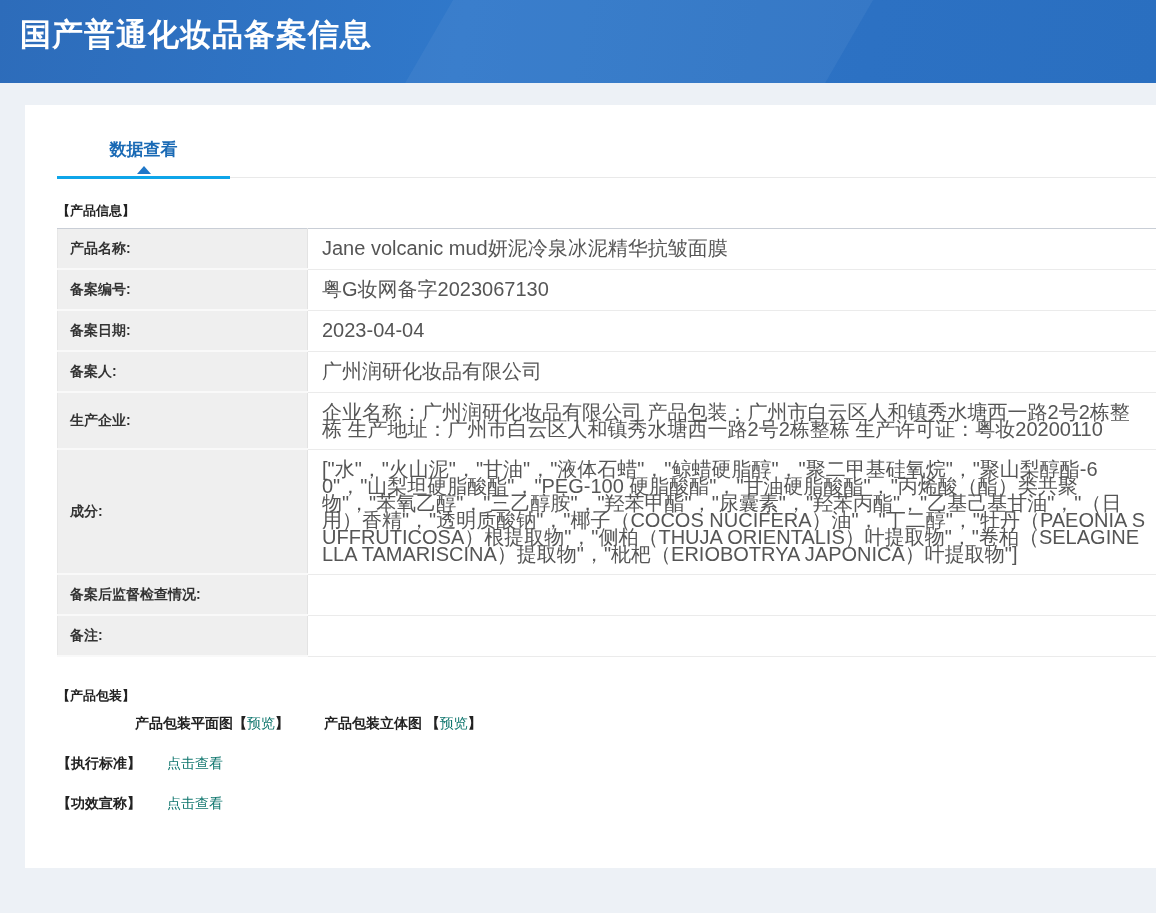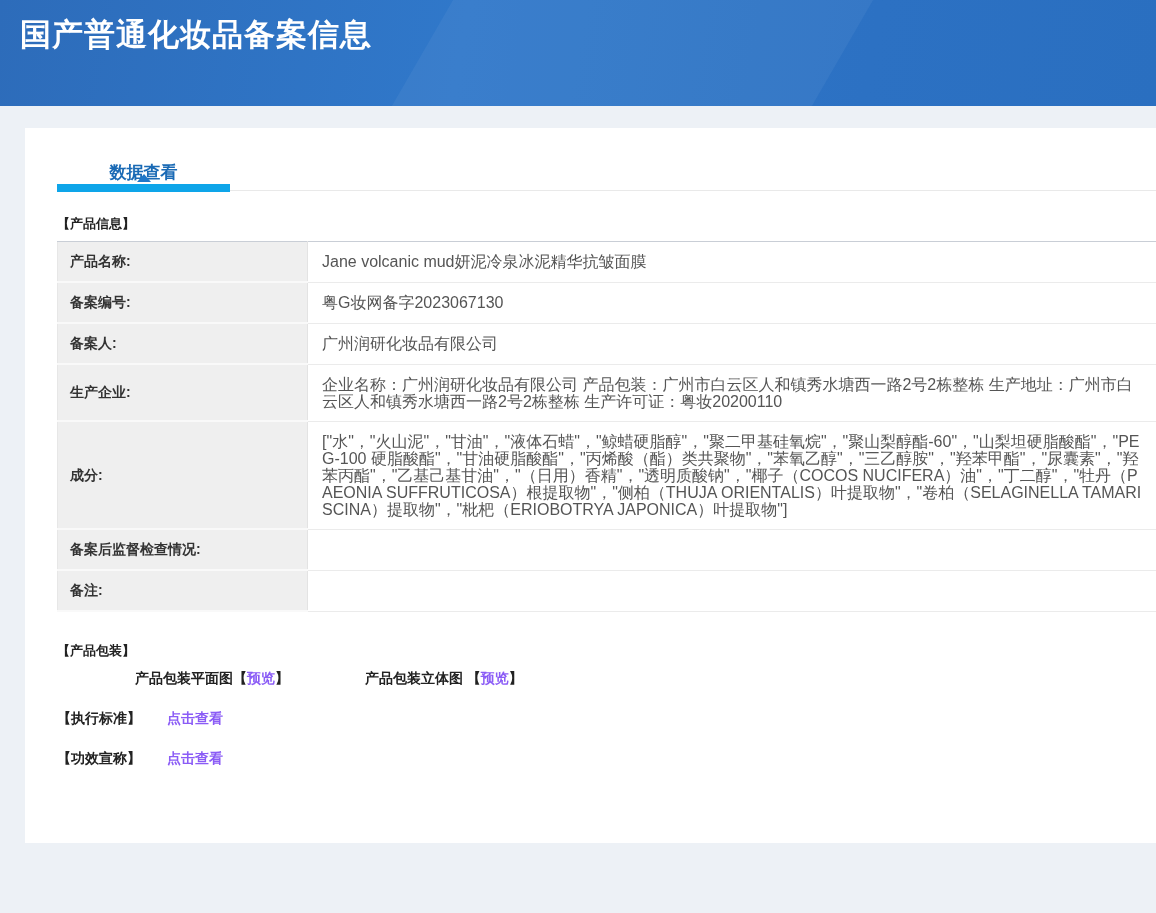--- a/index.html
+++ b/index.html
@@ -5,21 +5,21 @@
   * { margin:0; padding:0; box-sizing:border-box; }
   html,body { width:1156px; min-height:913px; }
   body {
     font-family:"Liberation Sans","DejaVu Sans",sans-serif;
     background:#edf1f6;
     color:#333;
     display:flex; flex-direction:column;
   }
   
   .page-header {
-    height:106px;
+    height:83px;
     background:linear-gradient(100deg,#2d6cba 0%,#3078ca 40%,#2c71c3 75%,#2a6fc0 100%);
     padding:14px 0 0 20px;
     position:relative;
     overflow:hidden;
   }
   .page-header::after {
     content:""; position:absolute; top:-40px; left:430px; width:420px; height:160px;
     background:rgba(255,255,255,0.05); transform:skewX(-30deg);
   }
   .page-title {
@@ -34,21 +34,22 @@
   
   .tabbar {
     padding-top:33px;
     border-bottom:1px solid #e9e9e9;
     position:relative;
     margin-right:0;
   }
   .tab-active {
     display:inline-block; width:173px; text-align:center;
     color:#1a6ab5; font-size:17px; font-weight:bold;
-    border-bottom:8px solid #0ea5e9;
+    padding-bottom:15px;
+    border-bottom:3px solid #0ea5e9;
     margin-bottom:-2px;
     position:relative;
     cursor:pointer;
   }
   .tab-active::after {
     content:""; position:absolute; left:50%; margin-left:-7px; bottom:2px;
     width:0; height:0;
     border-left:7px solid transparent; border-right:7px solid transparent;
     border-bottom:8px solid #2077c8;
   }
@@ -69,32 +70,32 @@
     background:#efefef;
     text-align:left;
     font-size:14px; font-weight:bold; color:#333;
     padding:11px 24px 11px 12px;
     border-bottom:2px solid #f9f9f9;
     border-right:1px solid #e3e3e3;
     vertical-align:middle;
     line-height:17px;
   }
   table.info-table td {
-    font-size:16px; color:#555;
+    font-size:20px; color:#555;
     padding:11px 10px 11px 14px;
     border-bottom:1px solid #ebebeb;
     vertical-align:middle;
     line-height:17px;
     word-break:break-all;
   }
   
   .pack-row { margin:10px 0 0 78px; font-size:14px; color:#222; }
   .pack-item { display:inline-block; font-weight:bold; }
-  .pack-item + .pack-item { margin-left:72px; }
-  .link { color:#8b5cf6; text-decoration:none; cursor:pointer; font-weight:bold; }
+  .pack-item + .pack-item { margin-left:31px; }
+  .link { color:#0f766e; text-decoration:none; cursor:pointer; font-weight:normal; }
   .std-row { margin-top:22px; font-size:14px; }
   .std-label { font-weight:bold; color:#222; display:inline-block; }
   .std-row .link { margin-left:22px; }
 </style>
 </head>
 <body>
 
 <header class="page-header">
   <h1 class="page-title">国产普通化妆品备案信息</h1>
 </header>
@@ -110,20 +111,24 @@
 
     <table class="info-table">
       <tbody>
         <tr>
           <th>产品名称:</th>
           <td>Jane volcanic mud妍泥冷泉冰泥精华抗皱面膜</td>
         </tr>
         <tr>
           <th>备案编号:</th>
           <td>粤G妆网备字2023067130</td>
+        </tr>
+        <tr>
+          <th>备案日期:</th>
+          <td>2023-04-04</td>
         </tr>
         <tr>
           <th>备案人:</th>
           <td>广州润研化妆品有限公司</td>
         </tr>
         <tr>
           <th>生产企业:</th>
           <td>企业名称：广州润研化妆品有限公司 产品包装：广州市白云区人和镇秀水塘西一路2号2栋整栋 生产地址：广州市白云区人和镇秀水塘西一路2号2栋整栋 生产许可证：粤妆20200110</td>
         </tr>
         <tr>

